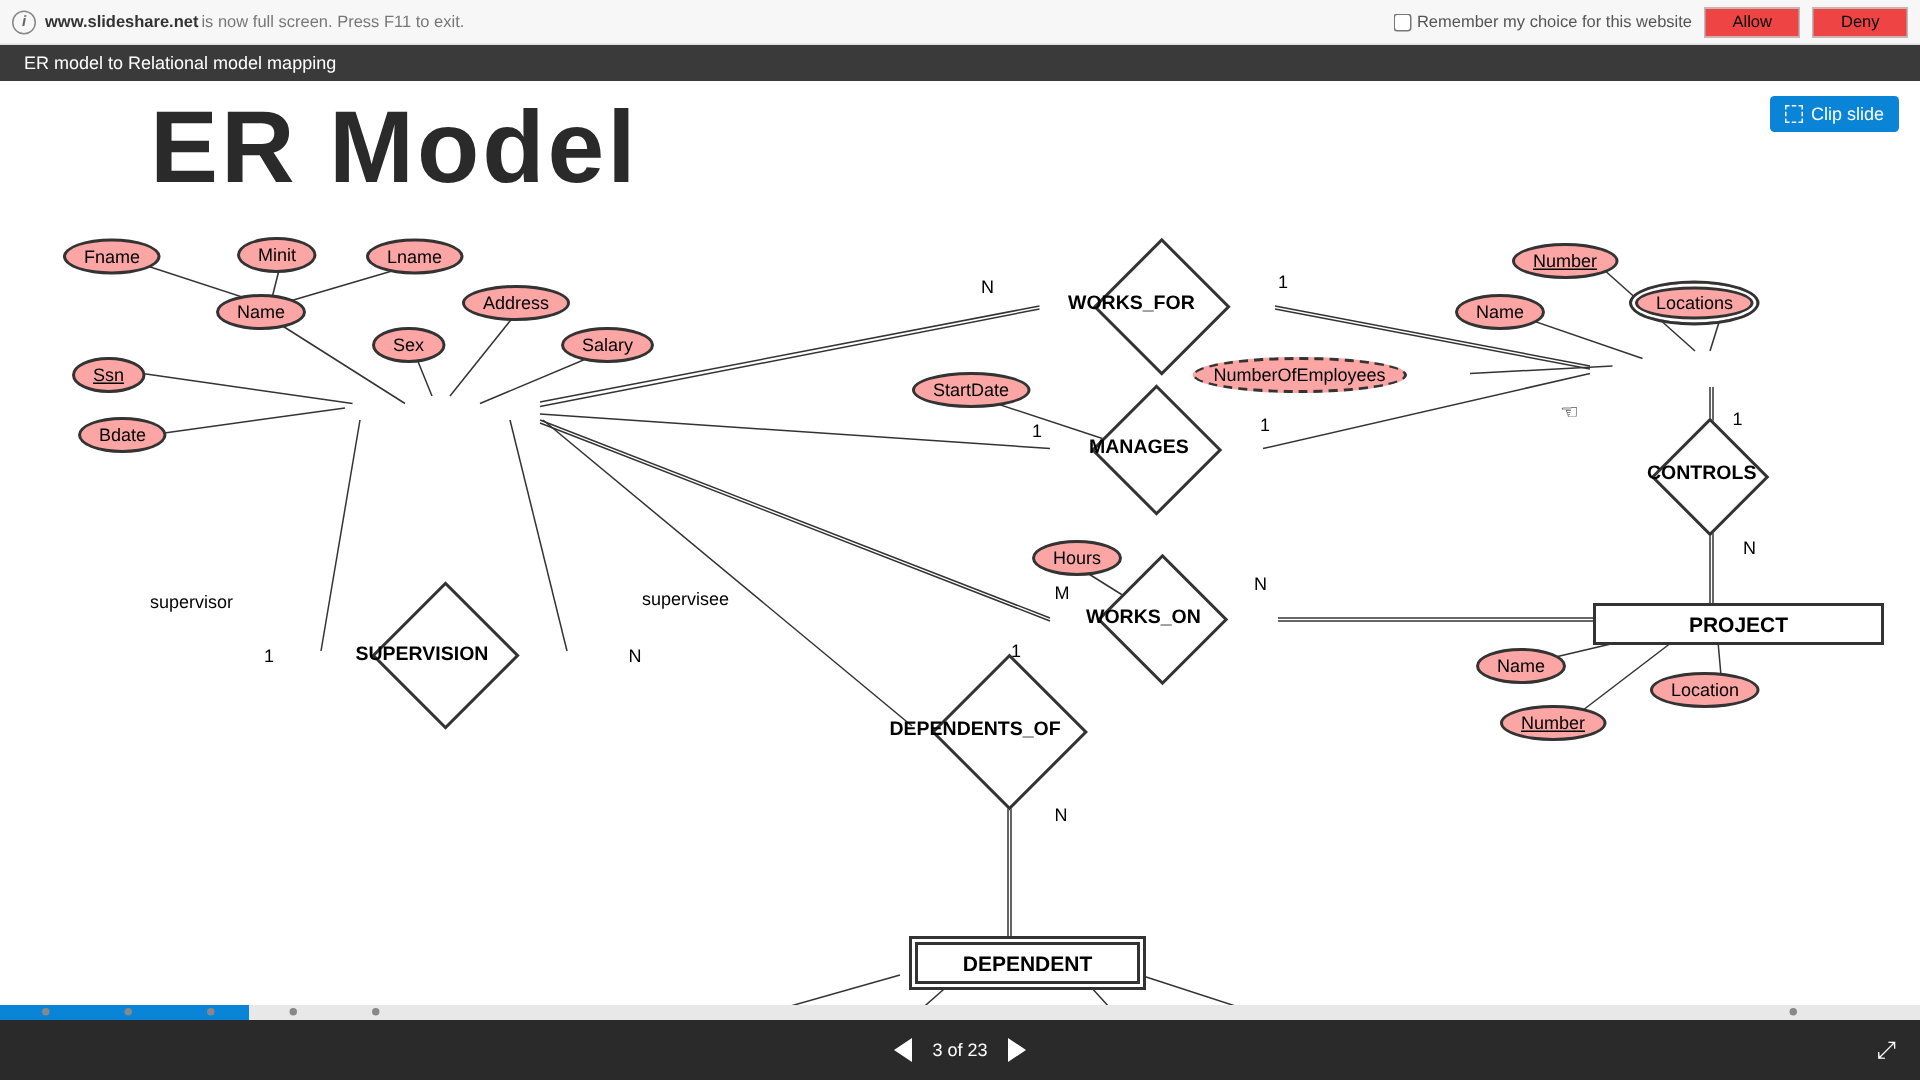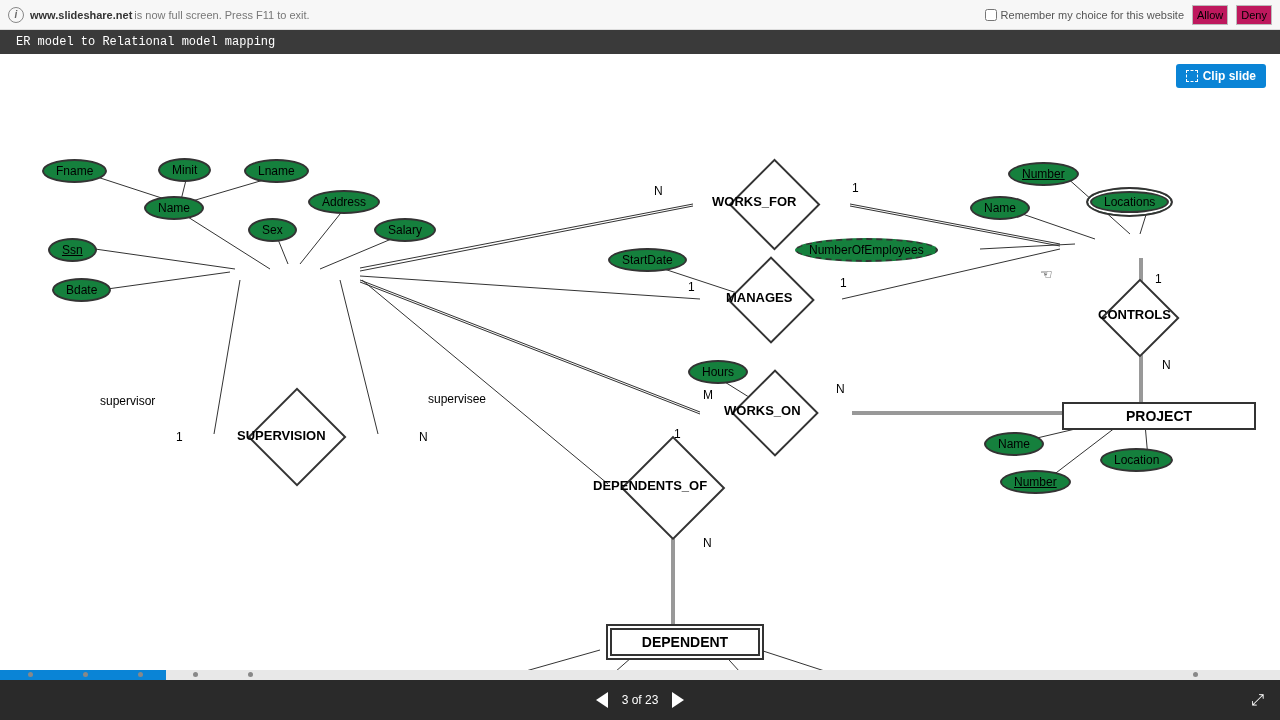--- a/index.html
+++ b/index.html
@@ -6,40 +6,40 @@
 body { font-family: Arial, sans-serif; background: #fff; width: 1280px; height: 720px; overflow: hidden; position: relative; }
 
 
 .notif-bar { height: 30px; background: #f7f7f7; display: flex; align-items: center; padding: 0 8px; font-size: 11px; color: #555; border-bottom: 1px solid #ddd; }
 .notif-icon { width: 16px; height: 16px; border-radius: 50%; border: 1.5px solid #888; display: flex; align-items: center; justify-content: center; margin-right: 6px; font-size: 10px; font-style: italic; font-weight: bold; color: #666; }
 .notif-url { font-weight: bold; color: #333; }
 .notif-msg { margin-left: 2px; color: #777; }
 .notif-right { margin-left: auto; display: flex; align-items: center; gap: 8px; }
 .notif-check { display: flex; gap: 4px; }
 .notif-check input { width: 12px; height: 12px; }
-.notif-btn { padding: 3px 4px; font-size: 11px; background: #be185d; border: 1px solid #bbb; cursor: pointer; }
-
-
-.title-bar { height: 24px; background: #3a3a3a; color: #fff; font-size: 12px; display: flex; align-items: center; padding: 0 16px; font-family: Liberation Mono, monospace; }
+.notif-btn { padding: 3px 18px; font-size: 11px; background: #ef4444; border: 1px solid #bbb; cursor: pointer; }
+
+
+.title-bar { height: 24px; background: #3a3a3a; color: #fff; font-size: 12px; display: flex; align-items: center; padding: 0 16px; }
 
 
 .slide-area { position: relative; width: 100%; height: 616px; background: #fff; }
 
 
-.clip-btn { position: absolute; top: 10px; right: 14px; background: #0a84d6; color: #fff; font-size: 12px; padding: 5px 10px; border-radius: 3px; display: flex; align-items: center; gap: 5px; cursor: pointer; font-weight: bold; }
+.clip-btn { position: absolute; top: 10px; right: 14px; background: #0a84d6; color: #fff; font-size: 12px; padding: 5px 10px; border-radius: 3px; display: flex; align-items: center; gap: 5px; cursor: pointer; }
 .clip-icon { width: 12px; height: 12px; border: 1.5px dashed #fff; }
 
 
 .diagram { position: absolute; inset: 0; }
 .slide-title { position: absolute; left: 100px; top: 5px; font-size: 68px; font-weight: bold; color: #2a2a2a; letter-spacing: 2px; }
 
 
 .entity { position: absolute; border: 2px solid #333; background: #fff; font-size: 14px; font-weight: bold; display: flex; align-items: center; justify-content: center; padding: 4px 10px; }
 .entity.weak { box-shadow: inset 0 0 0 2px #fff, inset 0 0 0 4px #333; padding: 8px 14px; }
-.attr { position: absolute; border: 2px solid #333; border-radius: 50%; background: #15803d; font-size: 12px; display: flex; align-items: center; justify-content: center; padding: 3px 12px; }
+.attr { position: absolute; border: 2px solid #333; border-radius: 50%; background: #fca5a5; font-size: 12px; display: flex; align-items: center; justify-content: center; padding: 3px 12px; }
 .attr.multi { box-shadow: inset 0 0 0 2px #fff, inset 0 0 0 4px #333; padding: 6px 16px; }
 .attr.derived { border-style: dashed; }
 .diamond { position: absolute; background: #fff; border: 2px solid #333; transform: rotate(45deg); }
 .diamond-label { position: absolute; font-size: 13px; font-weight: bold; text-align: center; }
 .card { position: absolute; font-size: 12px; }
 .role { position: absolute; font-size: 12px; }
 .cursor-hand { position: absolute; font-size: 14px; }
 
 
 svg.lines { position: absolute; inset: 0; width: 100%; height: 100%; pointer-events: none; }
@@ -79,20 +79,21 @@
   <span>ER model to Relational model mapping</span>
 </div>
 
 <div class="slide-area">
   <div class="clip-btn">
     <span class="clip-icon"></span>
     <span>Clip slide</span>
   </div>
 
   <div class="diagram">
+    <div class="slide-title">ER Model</div>
 
     <svg class="lines">
 
       <line x1="88" y1="120" x2="180" y2="150"></line>
         <line x1="188" y1="118" x2="180" y2="150"></line>
         <line x1="284" y1="120" x2="182" y2="150"></line>
       <line x1="180" y1="158" x2="270" y2="215"></line>
         <line x1="275" y1="178" x2="288" y2="210"></line>
         <line x1="348" y1="150" x2="300" y2="210"></line>
       <line x1="408" y1="178" x2="320" y2="215"></line>

